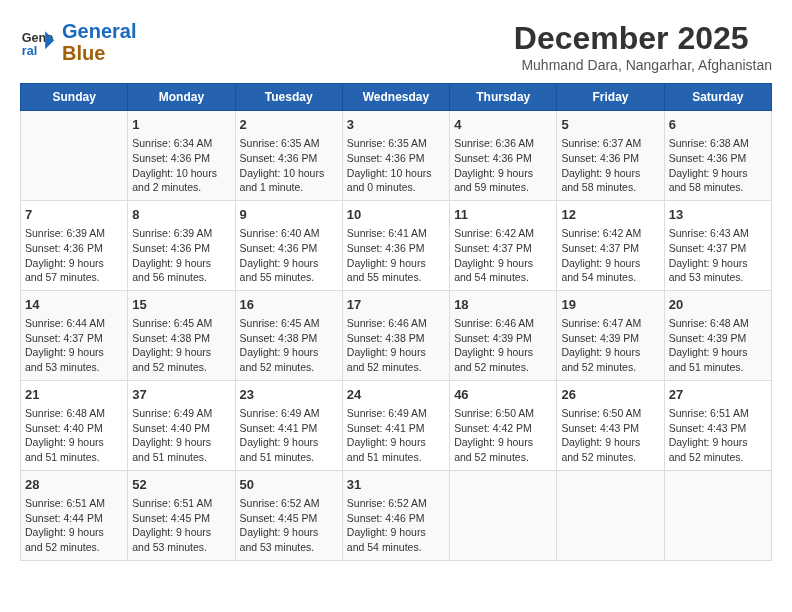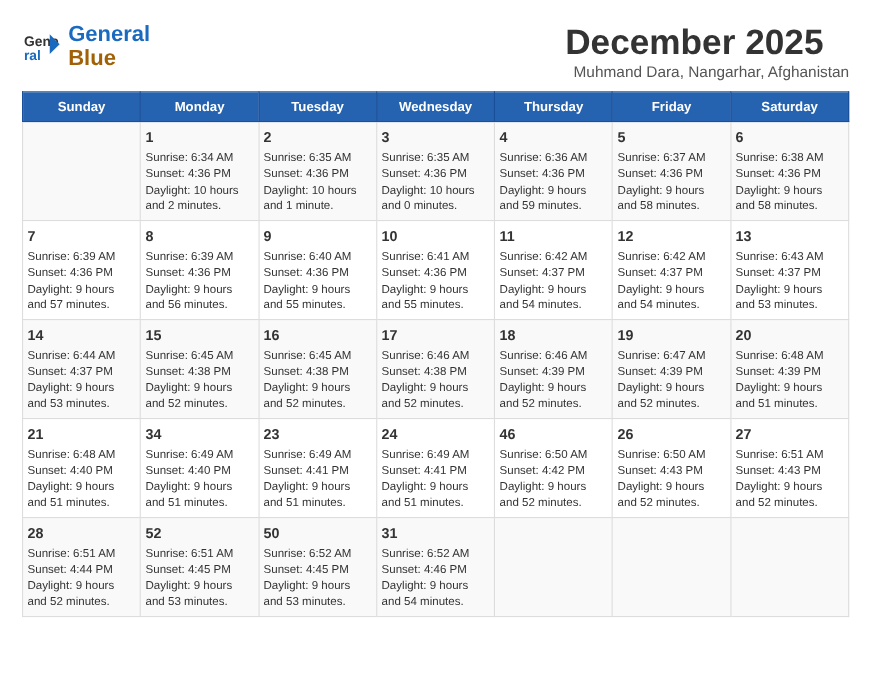--- a/index.html
+++ b/index.html
@@ -214,21 +214,21 @@
           <span class="day-num">20</span>
           <div class="day-info">Sunrise: 6:48 AM<br>Sunset: 4:39 PM<br>Daylight: 9 hours<br>and 51 minutes.</div>
         </td>
       </tr>
       <tr>
         <td>
           <span class="day-num">21</span>
           <div class="day-info">Sunrise: 6:48 AM<br>Sunset: 4:40 PM<br>Daylight: 9 hours<br>and 51 minutes.</div>
         </td>
         <td>
-          <span class="day-num">34</span>
+          <span class="day-num">37</span>
           <div class="day-info">Sunrise: 6:49 AM<br>Sunset: 4:40 PM<br>Daylight: 9 hours<br>and 51 minutes.</div>
         </td>
         <td>
           <span class="day-num">23</span>
           <div class="day-info">Sunrise: 6:49 AM<br>Sunset: 4:41 PM<br>Daylight: 9 hours<br>and 51 minutes.</div>
         </td>
         <td>
           <span class="day-num">24</span>
           <div class="day-info">Sunrise: 6:49 AM<br>Sunset: 4:41 PM<br>Daylight: 9 hours<br>and 51 minutes.</div>
         </td>

